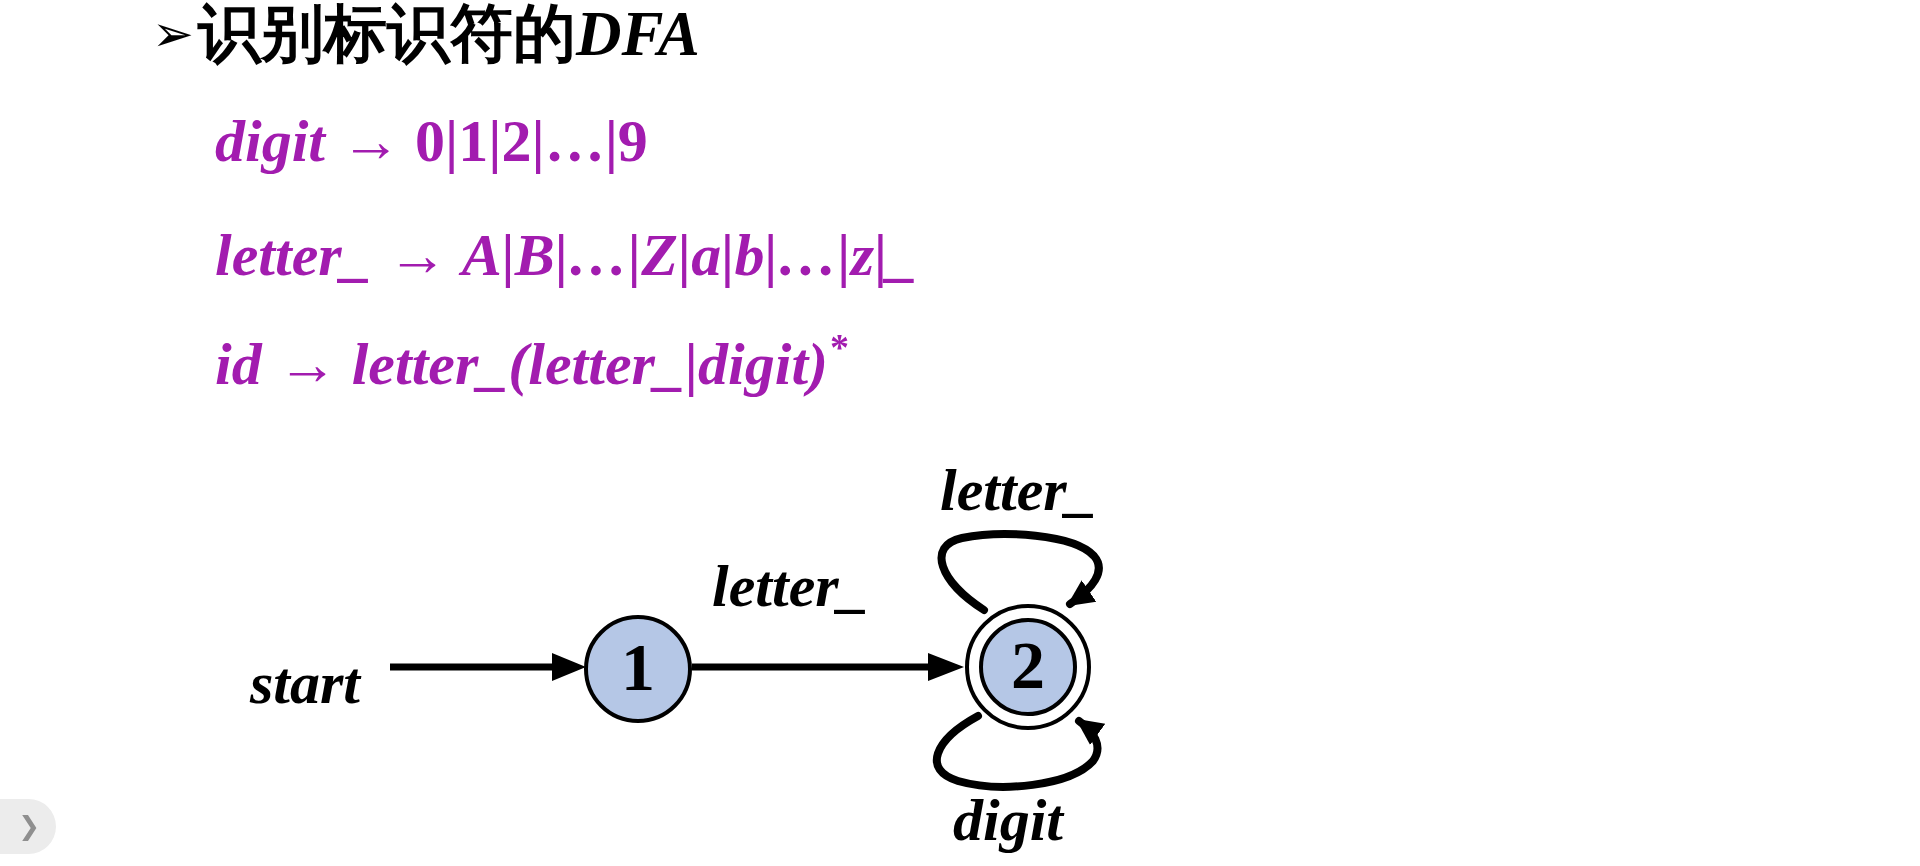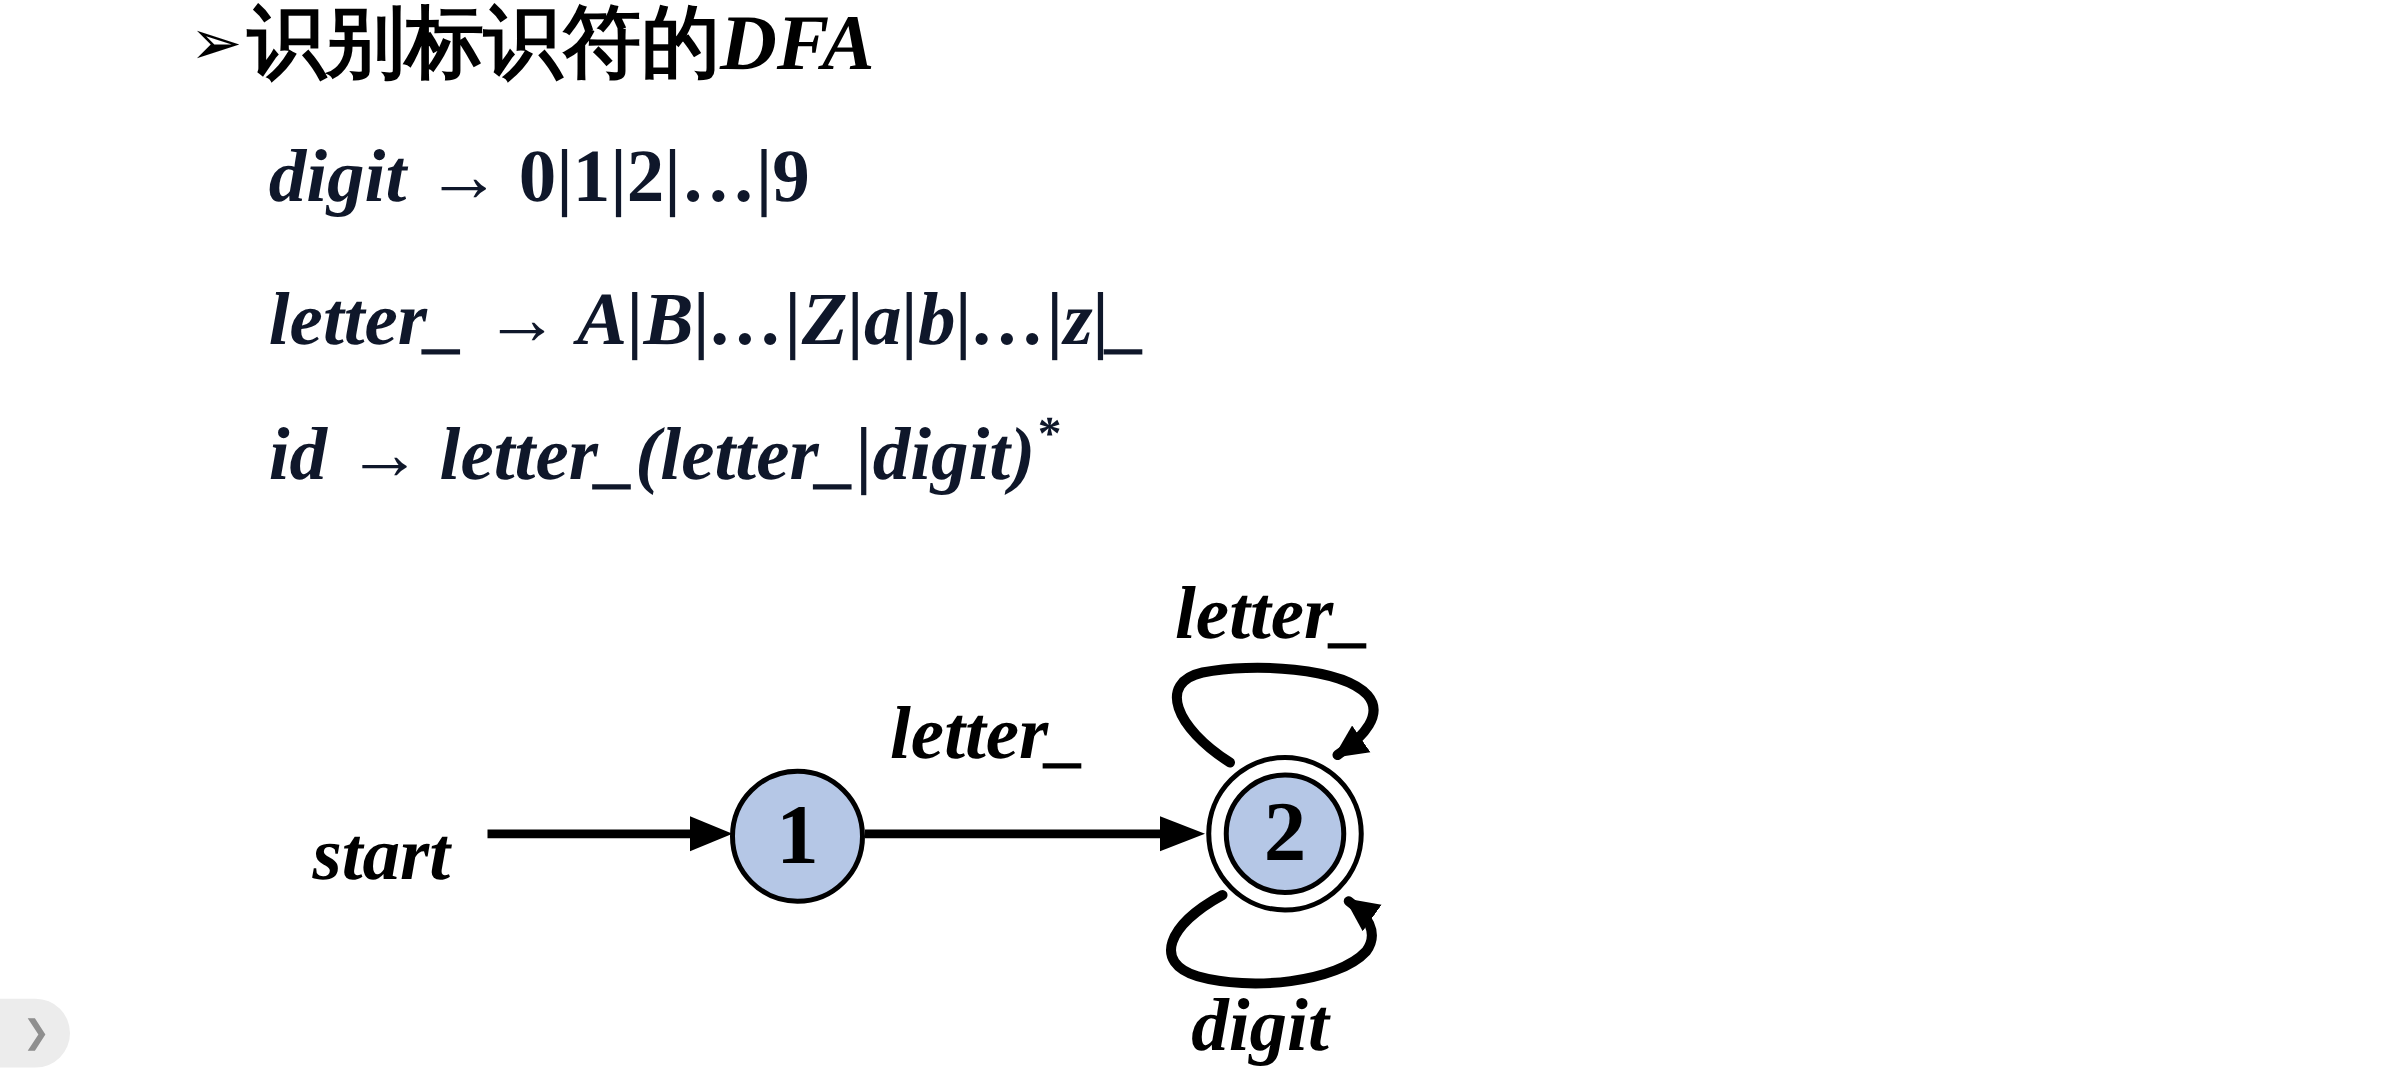--- a/index.html
+++ b/index.html
@@ -36,21 +36,21 @@
   }
   .heading .title-en {
     font-style: italic;
   }
   
   .rule {
     position: absolute;
     left: 215px;
     font-size: 60px;
     font-weight: bold;
-    color: #0f172a;
+    color: #a21caf;
     white-space: nowrap;
     line-height: 1.05;
   }
   .rule .lhs, .rule .rhs { font-style: italic; }
   .rule .rhs.rm { font-style: normal; }
   .rule .arrow {
     font-style: normal;
     margin: 0 16px;
     letter-spacing: -2px;
   }

